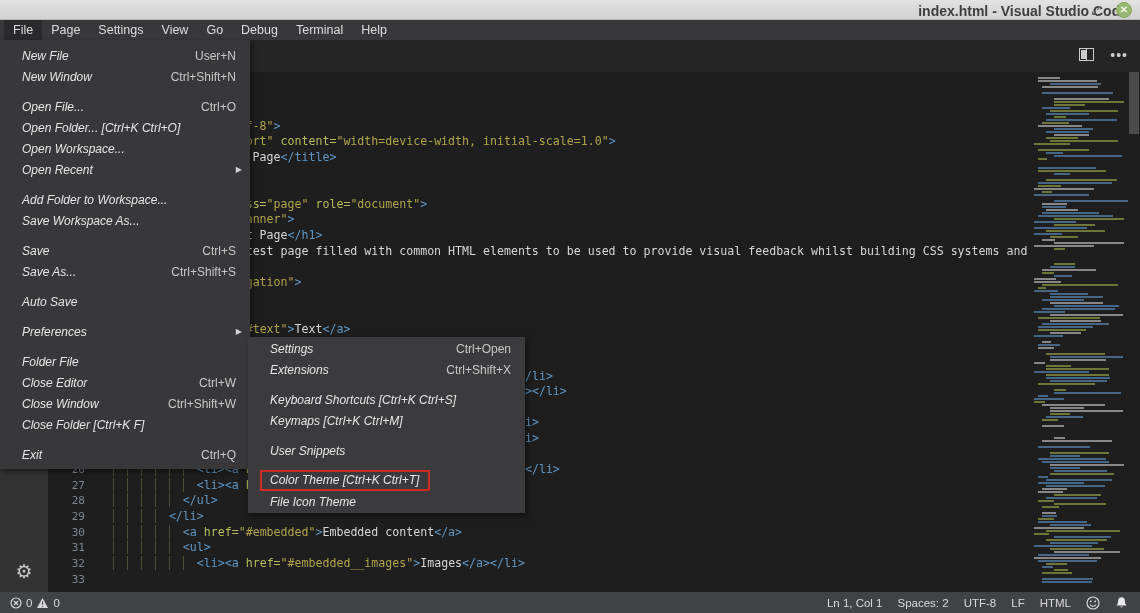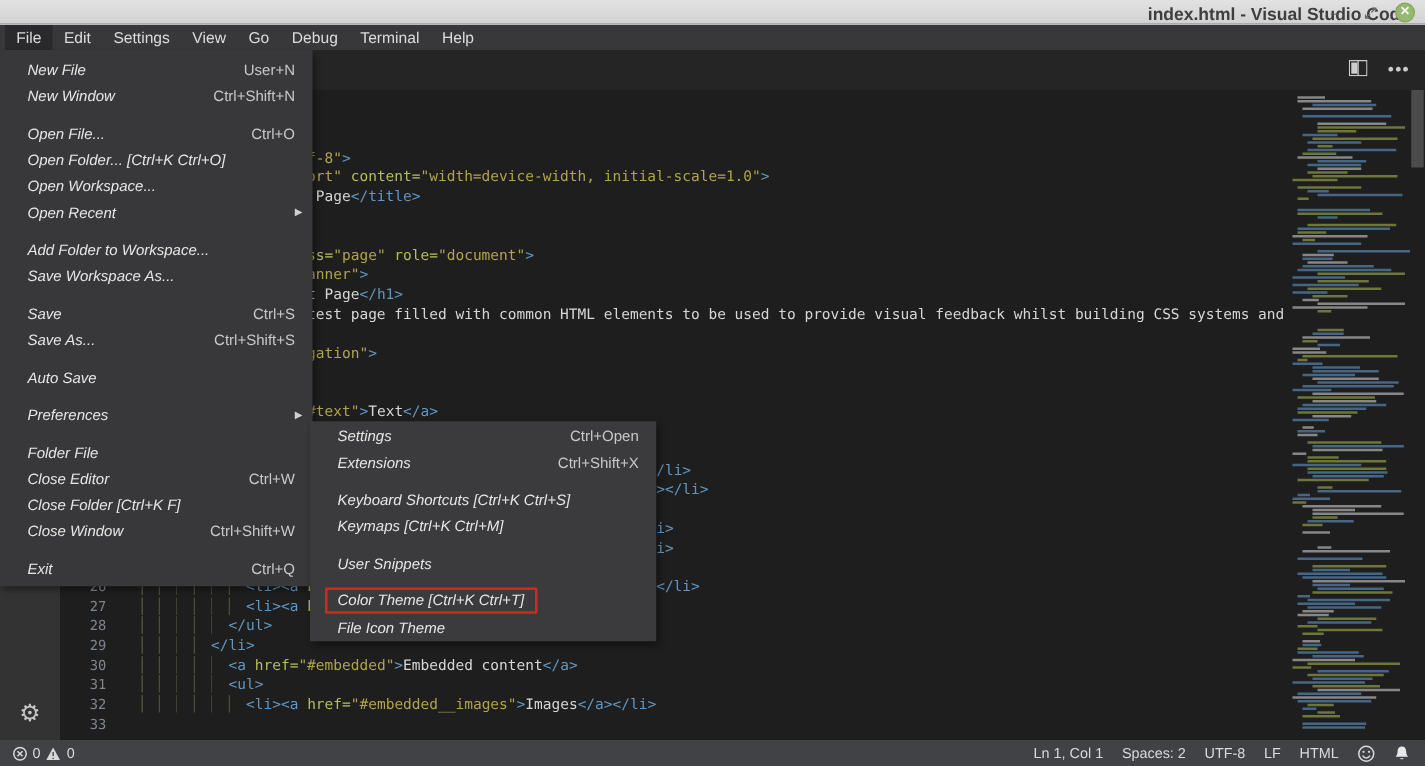--- a/index.html
+++ b/index.html
@@ -85,21 +85,21 @@
         <svg width="11" height="11" viewBox="0 0 11 11">
             <path d="M6.5 1.5h3v3M9.5 1.5 6 5M4.5 9.5h-3v-3M1.5 9.5 5 6" stroke="#6a6a6a" stroke-width="1.1" fill="none"></path>
           </svg>
       </span>
       <span class="wbtn close">✕</span>
     </div>
   </div>
 
   <div class="menubar">
       <div class="mbitem active">File</div>
-      <div class="mbitem">Edit</div>
+      <div class="mbitem">Page</div>
       <div class="mbitem">Settings</div>
       <div class="mbitem">View</div>
       <div class="mbitem">Go</div>
       <div class="mbitem">Debug</div>
       <div class="mbitem">Terminal</div>
       <div class="mbitem">Help</div>
     </div>
 
   <div class="activitybar">
     <div class="gear">⚙</div>
@@ -420,26 +420,26 @@
       </div>
       <div class="sep"></div>
       <div class="mi">
         <span class="lbl">Folder File</span>
       </div>
       <div class="mi">
         <span class="lbl">Close Editor</span>
         <span class="sc">Ctrl+W</span>
       </div>
       <div class="mi">
-        <span class="lbl">Close Folder [Ctrl+K F]</span>
-      </div>
-      <div class="mi">
         <span class="lbl">Close Window</span>
         <span class="sc">Ctrl+Shift+W</span>
       </div>
+      <div class="mi">
+        <span class="lbl">Close Folder [Ctrl+K F]</span>
+      </div>
       <div class="sep"></div>
       <div class="mi">
         <span class="lbl">Exit</span>
         <span class="sc">Ctrl+Q</span>
       </div>
     </div>
 
   <div class="menu submenu">
       <div class="mi">
         <span class="lbl">Settings</span>

